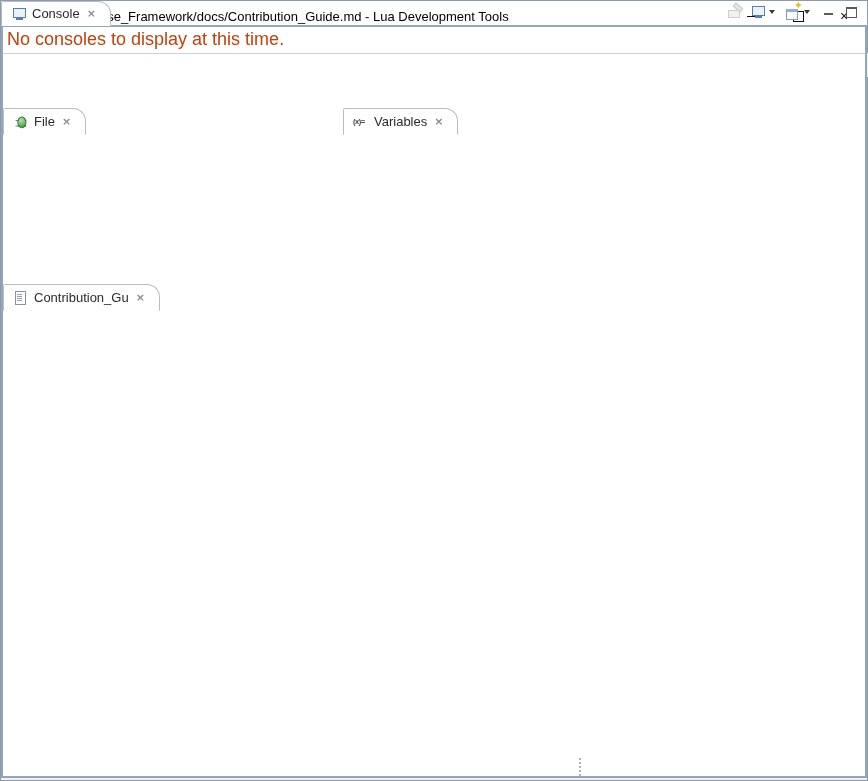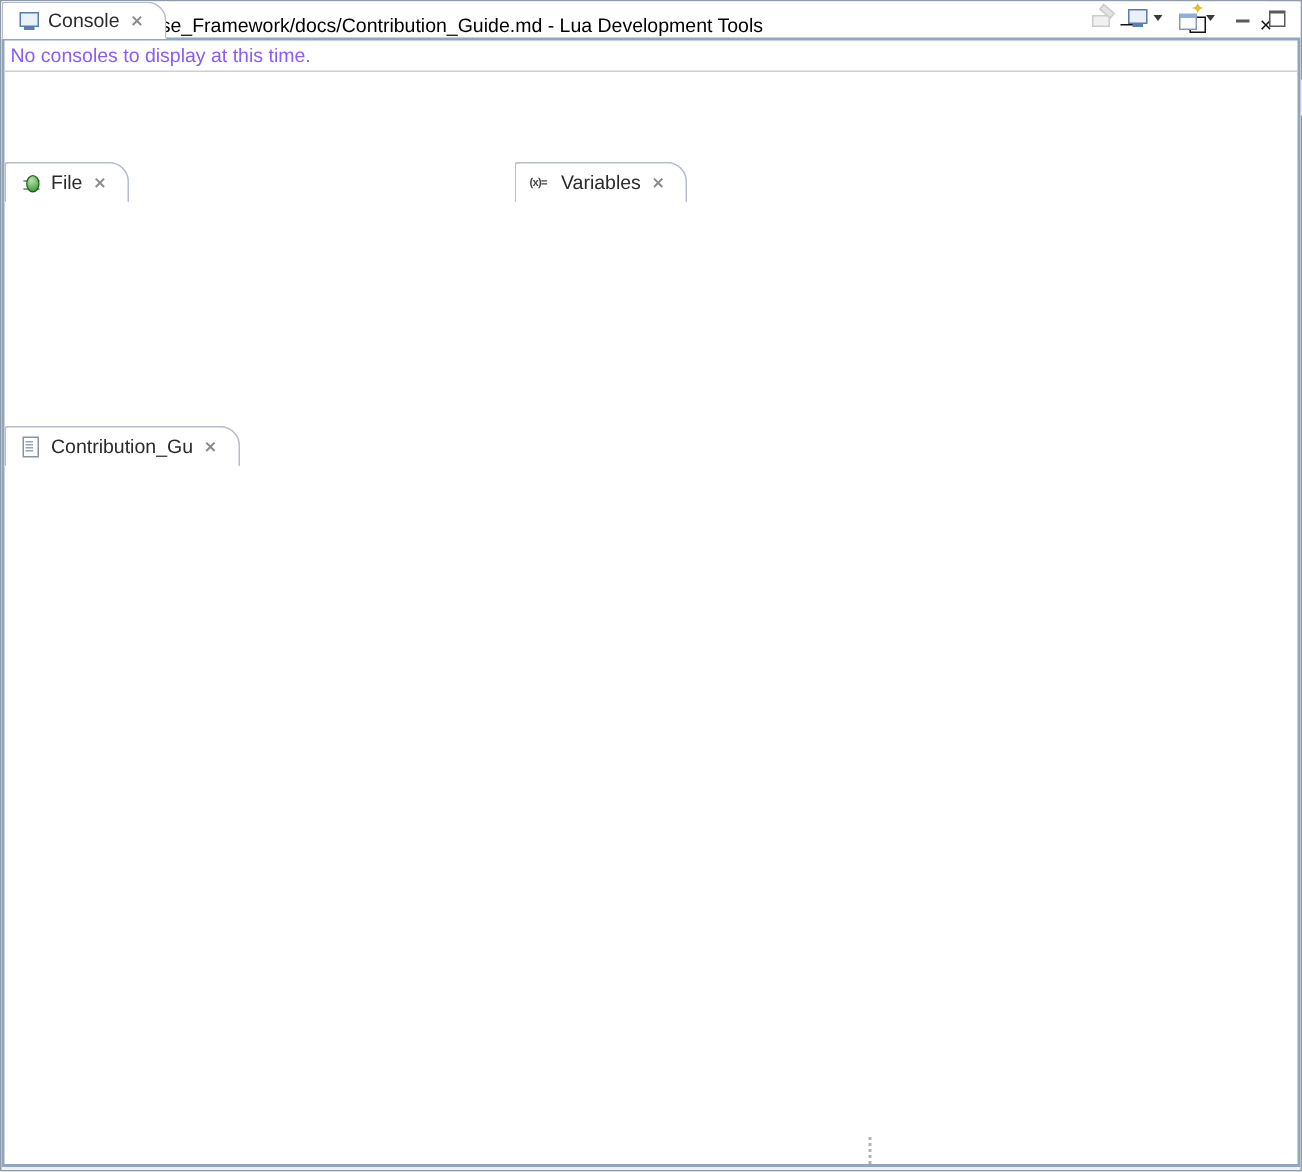--- a/index.html
+++ b/index.html
@@ -132,21 +132,21 @@
   .trim-sep{width:18px;height:1px;background:#cfcfcf;margin:7px 0;}
   .outline-view::before{content:"";position:absolute;left:1px;top:2px;width:5px;height:4px;background:#dbe7f8;border:1px solid #4a6fb5;box-shadow:0 8px 0 0 #dbe7f8,0 8px 0 1px #4a6fb5;}
   .outline-view::after{content:"";position:absolute;left:10px;top:4px;width:5px;height:1px;background:#4a6fb5;box-shadow:0 2px 0 #9ab3dd,0 8px 0 #4a6fb5,0 10px 0 #9ab3dd;}
 
   
   #console-panel{left:2px;top:648px;width:844px;height:107px;background:#f0f0f0;border:none;}
   #console-head{height:24px;background:linear-gradient(#fefefe,#eef1f4);border:1px solid #b6bccb;border-bottom:none;border-radius:2px 2px 0 0;display:flex;align-items:stretch;width:420px;box-sizing:border-box;}
   #console-head .tab.active{border-radius:2px 13px 0 0;}
   #console-toolbar{position:absolute;right:8px;top:3px;display:flex;align-items:center;gap:7px;}
   #console-body{position:absolute;left:0;right:0;top:24px;bottom:2px;background:#fff;border:2px solid #91a5bd;box-sizing:border-box;}
-  #console-msg{font-size:13px;color:#8b5cf6;padding:2px 4px 3px 4px;border-bottom:1px solid #cfcfcf;}
+  #console-msg{font-size:18px;color:#c2410c;padding:2px 4px 3px 4px;border-bottom:1px solid #cfcfcf;}
   .pin-console{opacity:.5;}
   .pin-console::before{content:"";position:absolute;left:1px;top:6px;width:10px;height:6px;background:#e5e5e5;border:1px solid #9a9a9a;}
   .pin-console::after{content:"";position:absolute;right:0;top:1px;width:8px;height:3px;background:#c9c9c9;border:1px solid #9a9a9a;transform:rotate(40deg);}
   .monitor::before{content:"";position:absolute;left:2px;top:2px;width:11px;height:8px;background:#e8f1fc;border:1px solid #5a7db0;}
   .monitor::after{content:"";position:absolute;left:5px;top:12px;width:7px;height:2px;background:#5a7db0;}
   .monitor-sparkle::before{content:"";position:absolute;left:1px;top:4px;width:10px;height:8px;background:#e8f1fc;border:1px solid #5a7db0;}
   .monitor-sparkle::after{content:"✦";position:absolute;right:-2px;top:-5px;color:#e3bd2c;font-size:10px;}
 
   
   .variables-sym{font:700 7.5px "Liberation Sans",sans-serif;color:#444;line-height:16px;letter-spacing:-0.5px;}

